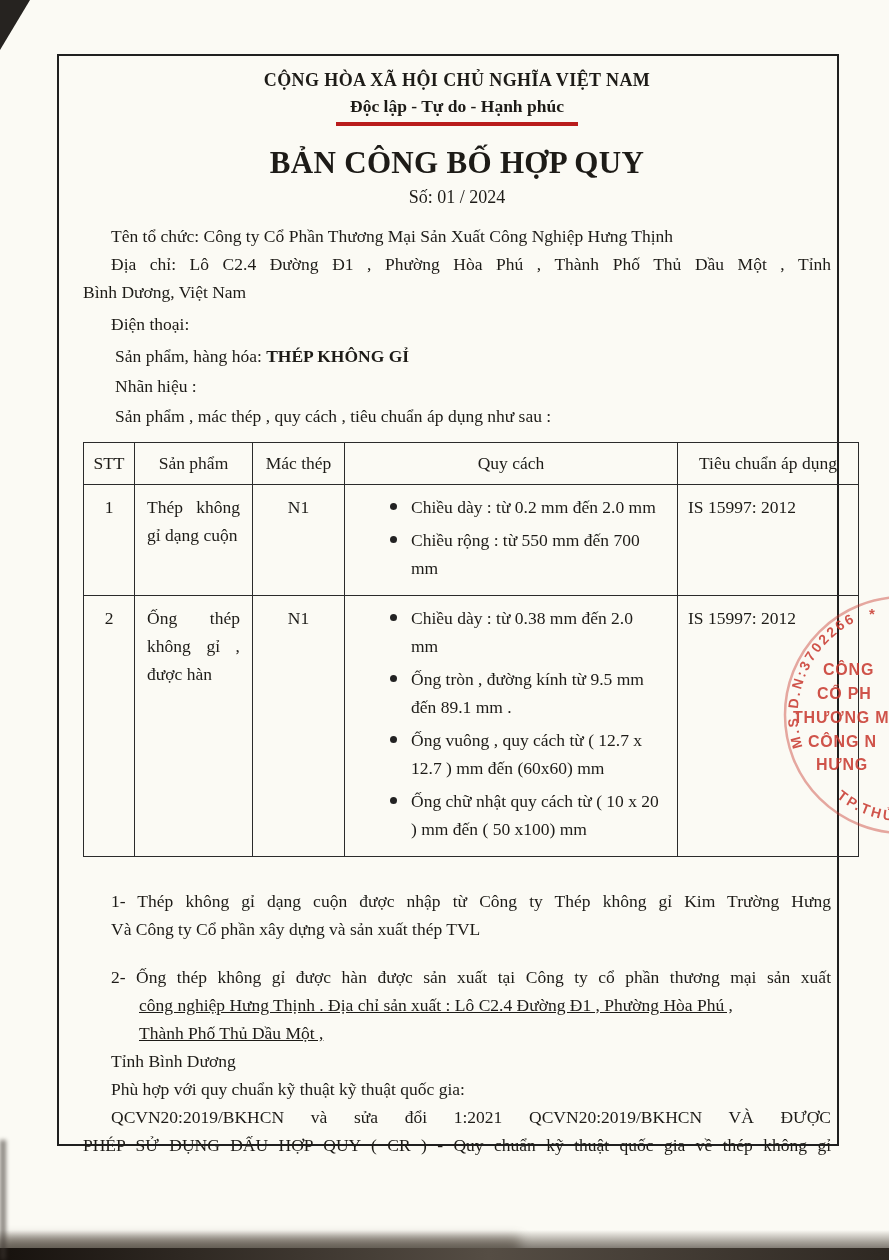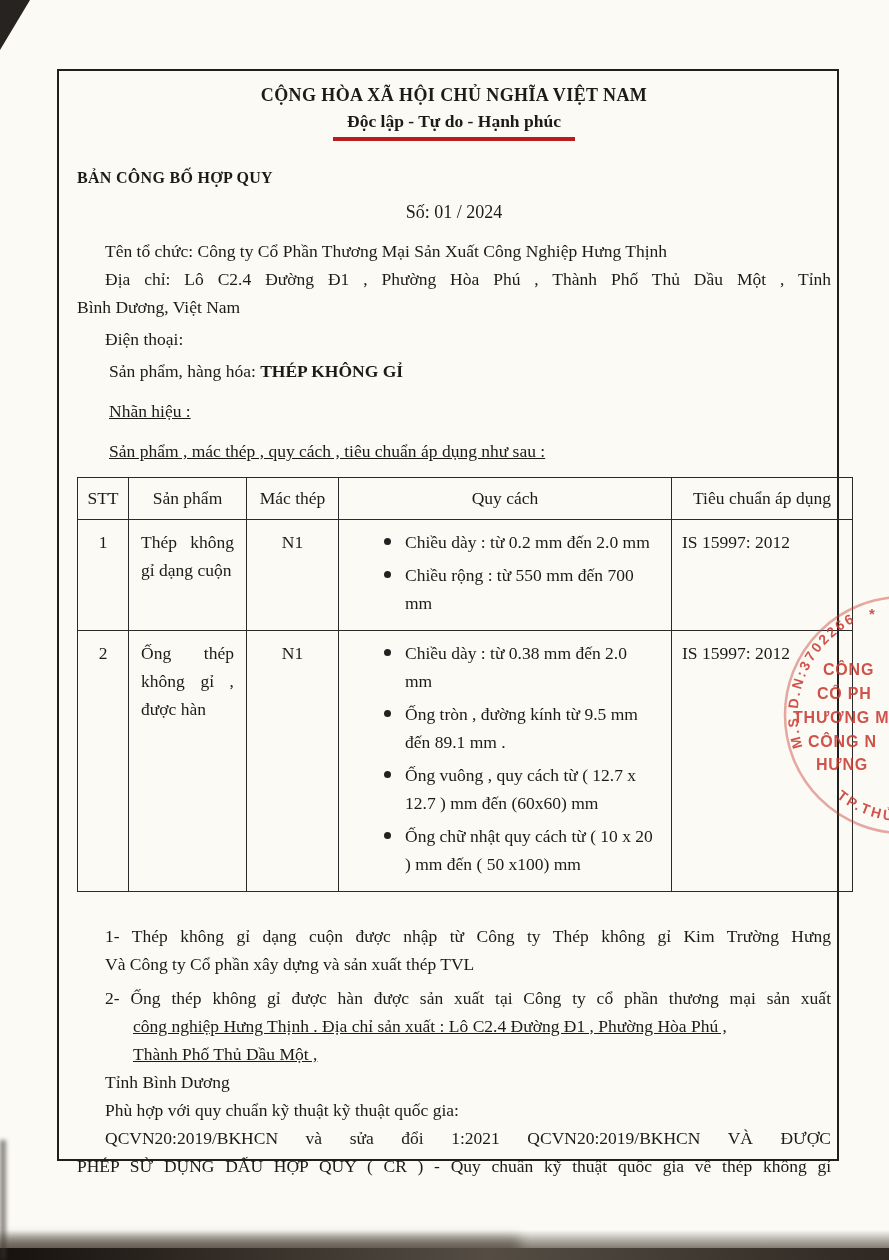--- a/index.html
+++ b/index.html
@@ -5,59 +5,59 @@
   :root { --stamp-color: #c8372d; }
   * { box-sizing: border-box; }
   html, body { margin: 0; padding: 0; background: #e8e6e0; }
   .page {
     position: relative; width: 889px; height: 1260px;
     background: #fbfaf4; overflow: hidden;
     font-family: "Liberation Serif", "DejaVu Serif", serif;
     color: #1d1b17;
   }
   .frame {
-    position: absolute; left: 57px; top: 69px; width: 782px; height: 1092px;
-    border: 2px solid #1f1f1f; padding: 12px 6px 0 18px;
+    position: absolute; left: 57px; top: 54px; width: 782px; height: 1092px;
+    border: 2px solid #1f1f1f; padding: 12px 6px 0 24px;
   }
   .nat-header { text-align: center; }
   .country { font-weight: bold; font-size: 18px; line-height: 24px; letter-spacing: 0.4px; }
   .motto {
     display: inline-block; font-weight: bold; font-size: 17.5px; line-height: 24px;
     border-bottom: 4px solid #b91c1c; padding: 1px 14px 4px 14px; margin-top: 1px;
   }
-  .doc-title { font-weight: bold; font-size: 16px; line-height: 30px; margin-top: 22px; letter-spacing: 0.3px; }
+  .doc-title { text-align: center; font-weight: bold; font-size: 31px; line-height: 30px; margin-top: 22px; letter-spacing: 0.3px; }
   .doc-number { text-align: center; font-size: 18px; line-height: 26px; margin-top: 6px; }
 
   .info { margin-top: 12px; font-size: 17.5px; line-height: 28px; }
   .line { }
   .ind  { padding-left: 28px; }
   .ind2 { padding-left: 32px; }
   .gap  { margin-top: 4px; }
-  .gap2 { margin-top: 12px; text-decoration: underline; }
+  .gap2 { margin-top: 2px; }
   .j    { text-align: justify; text-align-last: justify; }
 
   table.spec { border-collapse: collapse; table-layout: fixed; width: 775px; margin-top: 12px; }
   .spec th, .spec td { border: 1px solid #2b2b2b; font-size: 17.5px; }
   .spec th { height: 42px; vertical-align: middle; font-weight: normal; text-align: center; padding: 0 10px; }
   .spec th.c { text-align: center; padding: 0; }
   .spec td { vertical-align: top; padding: 8px 10px; line-height: 28px; }
   .spec td.c { text-align: center; }
   .spec td.just { text-align: justify; padding: 8px 12px; }
   .spec td.qc { padding: 8px 16px 8px 14px; }
   ul.bullets { margin: 0; padding: 0 0 0 30px; list-style: none; }
   .bullets li { position: relative; padding-left: 22px; margin-bottom: 5px; line-height: 28px; }
   .bullets li::before {
     content: ""; position: absolute; left: 1px; top: 10px;
     width: 7px; height: 7px; border-radius: 50%; background: #222;
   }
 
   .notes { margin-top: 30px; font-size: 17.5px; line-height: 28px; }
   .n-ind  { padding-left: 28px; }
   .n-ind2 { padding-left: 56px; text-decoration: underline; }
-  .mt6 { margin-top: 6px; }
+  .mt6 { margin-top: 20px; }
 
   
   .stamp { position: absolute; left: 753px; top: 565px; opacity: 0.85; }
   .stamp-ring { fill: none; stroke: var(--stamp-color); stroke-width: 2.5; opacity: 0.5; }
   .stamp-arc  { font-size: 14px; font-weight: bold; fill: var(--stamp-color); letter-spacing: 2.5px; font-family: "Liberation Sans", sans-serif; }
   .stamp-line { font-size: 16px; font-weight: bold; fill: var(--stamp-color); letter-spacing: 0.8px; font-family: "Liberation Sans", sans-serif; }
   .stamp-star { font-size: 15px; font-weight: bold; fill: var(--stamp-color); font-family: "Liberation Sans", sans-serif; }
 
   
   .corner-artifact {

